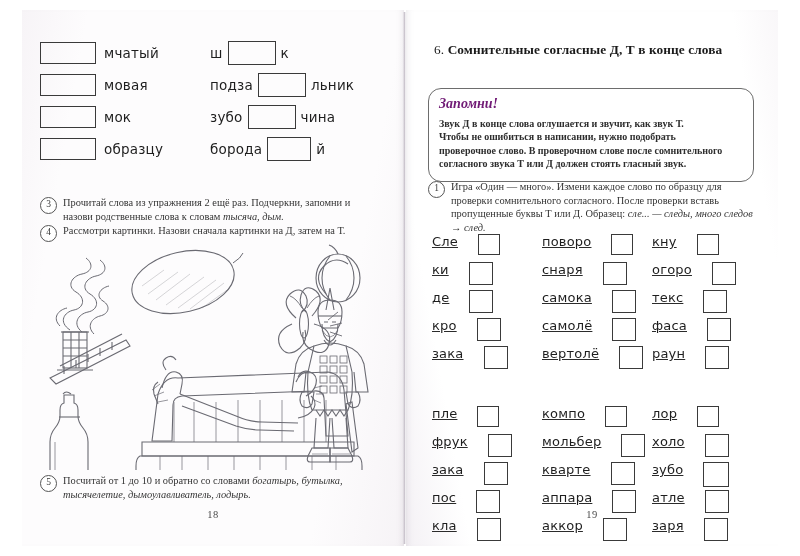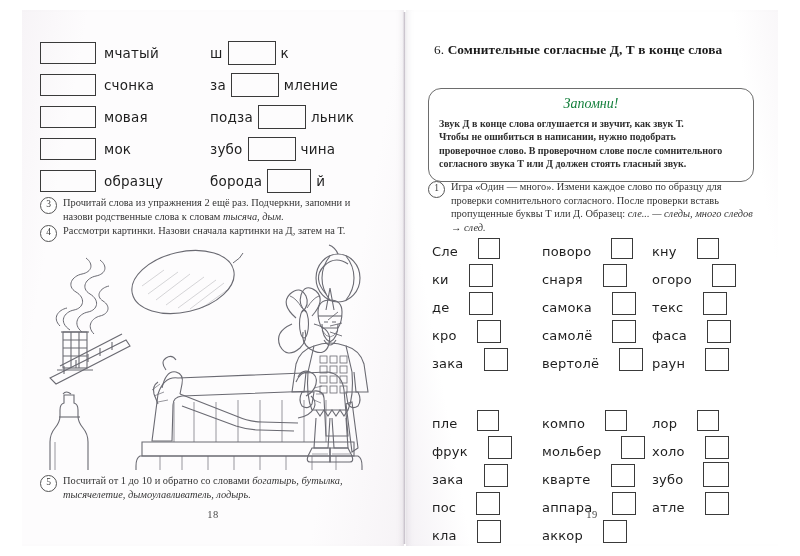--- a/index.html
+++ b/index.html
@@ -163,25 +163,25 @@
     left: 22px;
     top: 78px;
     width: 326px;
     padding: 7px 10px 10px;
     border: 1.2px solid #6d6d6d;
     border-radius: 13px;
     box-sizing: border-box;
     background: #fff;
   }
   .remember-title {
-    text-align: center;
+    text-align: left;
     font-style: italic;
     font-size: 14px;
-    font-weight: normal;
-    color: #15803d;
+    font-weight: bold;
+    color: #701a75;
     margin-bottom: 5px;
     font-family: "Liberation Serif", serif;
   }
   .remember-body {
     text-align: left;
     font-size: 10px;
     line-height: 13.4px;
     color: #2e2e2e;
     font-weight: bold;
   }
@@ -193,24 +193,25 @@
     position: absolute;
     display: flex;
     width: 330px;
     left: 26px;
   }
   #grp1 { top: 224px; }
   #grp2 { top: 372px; margin-top: 24px; }
   .wcol { width: 110px; }
   .wrow {
     display: flex;
-    align-items: flex-end;
+    align-items: flex-start;
     gap: 20px;
     height: 25px;
     margin-bottom: 3px;
+    text-decoration: underline;
   }
   .wrow .wordtxt { font-size: 13px; }
 </style>
 </head>
 <body>
 
 <div id="spread">
 
   <div class="page page-left">
 
@@ -221,31 +222,20 @@
           <span class="blank" style="width:56px;height:22px"></span>
           <span class="wordtxt">мчатый</span>
         </div>
         <div class="ex2-right">
           <span class="wordtxt">ш</span>
           <span class="blank" style="width:48px;height:24px"></span>
           <span class="wordtxt">к</span>
         </div>
       </div>
 
-      <div class="ex2-row">
-        <div class="ex2-left">
-          <span class="blank" style="width:56px;height:22px"></span>
-          <span class="wordtxt">счонка</span>
-        </div>
-        <div class="ex2-right">
-          <span class="wordtxt">за</span>
-          <span class="blank" style="width:48px;height:24px"></span>
-          <span class="wordtxt">мление</span>
-        </div>
-      </div>
 
       <div class="ex2-row">
         <div class="ex2-left">
           <span class="blank" style="width:56px;height:22px"></span>
           <span class="wordtxt">мовая</span>
         </div>
         <div class="ex2-right">
           <span class="wordtxt">подза</span>
           <span class="blank" style="width:48px;height:24px"></span>
           <span class="wordtxt">льник</span>
@@ -558,20 +548,24 @@
             <span class="blank" style="width:24px;height:23px"></span>
           </div>
         <div class="wrow">
             <span class="wordtxt">зубо</span>
             <span class="blank" style="width:26px;height:25px"></span>
           </div>
         <div class="wrow">
             <span class="wordtxt">атле</span>
             <span class="blank" style="width:24px;height:23px"></span>
           </div>
+        <div class="wrow">
+            <span class="wordtxt">заря</span>
+            <span class="blank" style="width:24px;height:23px"></span>
+          </div>
       </div>
     </div>
 
     <div class="pagenum">19</div>
   </div>
 
   <div class="gutter"></div>
 </div>
 
 </body></html>

